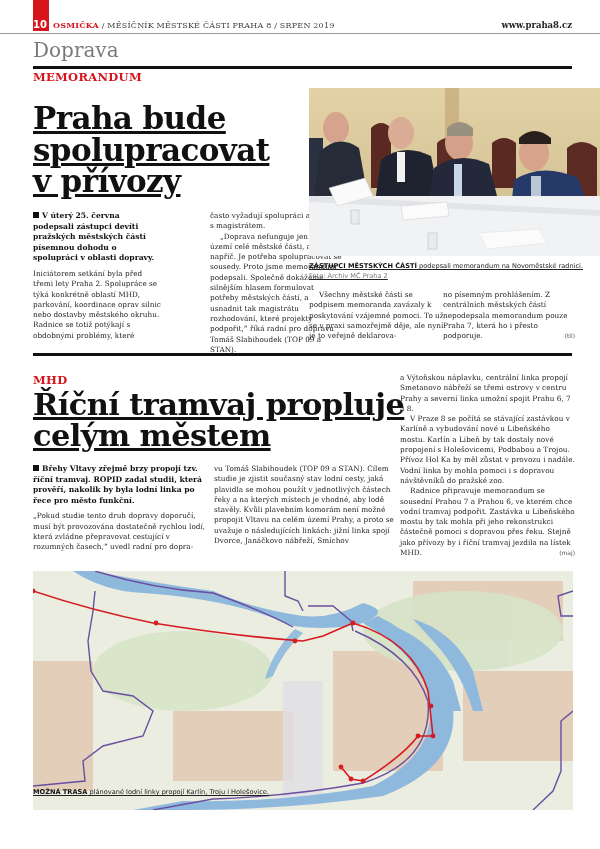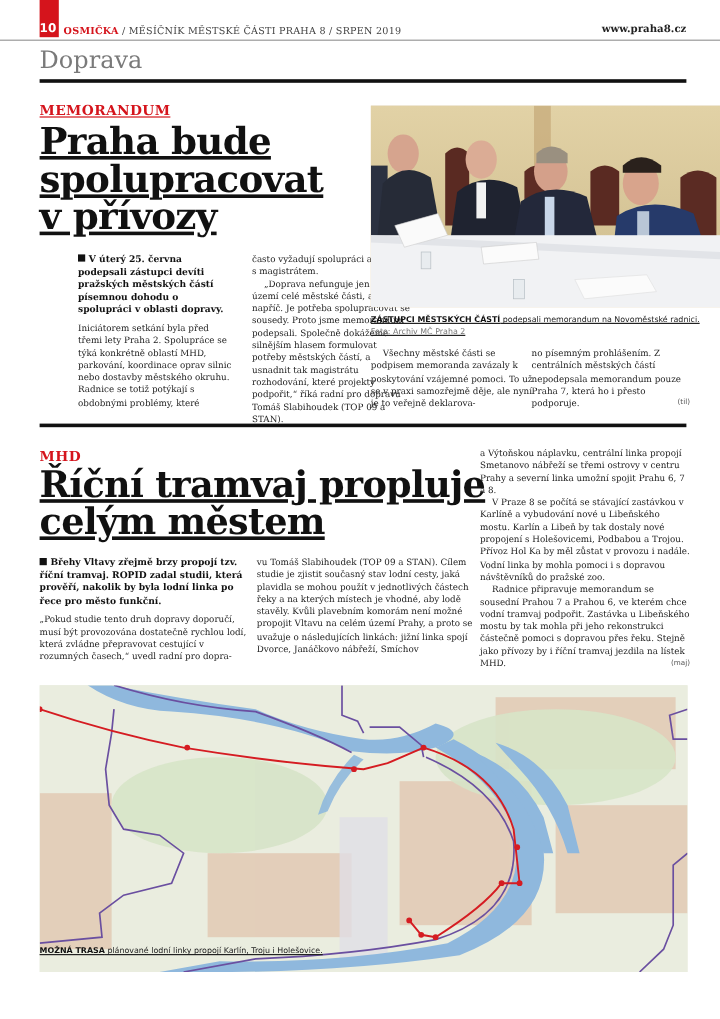--- a/index.html
+++ b/index.html
@@ -39,28 +39,28 @@
 <body>
 
 <div class="page-tab"></div>
 <div class="page-num">10</div>
 <div class="masthead"><span class="brand">OSMIČKA</span><span> / MĚSÍČNÍK MĚSTSKÉ ČÁSTI PRAHA 8 / SRPEN 2019</span></div>
 <div class="site">www.praha8.cz</div>
 <div class="rule-thin"></div>
 <div class="section-title">Doprava</div>
 <div class="rule-thick" style="top:66px;"></div>
 
-<div class="kicker" style="left:33px; top:85px;text-decoration:underline;">MEMORANDUM</div>
+<div class="kicker" style="left:33px; top:70px;">MEMORANDUM</div>
 <div class="headline" style="left:33px; top:103px; font-size:31px;">
   <div>Praha bude</div>
   <div>spolupracovat</div>
   <div>v přívozy</div>
 </div>
 
-<div class="col" style="left:33px; top:211px; width:130px;margin-left:32px;">
+<div class="col" style="left:33px; top:211px; width:130px;">
   <p class="lead"><span class="sq"></span><span>V úterý 25. června podepsali zástupci devíti pražských městských částí písemnou dohodu o spolupráci v oblasti dopravy.</span></p>
   <p>Iniciátorem setkání byla před třemi lety Praha 2. Spolupráce se týká konkrétně oblastí MHD, parkování, koordinace oprav silnic nebo dostavby městského okruhu. Radnice se totiž potýkají s obdobnými problémy, které</p>
 </div>
 
 <div class="col" style="left:168px; top:211px; width:133px;margin-left:42px;">
   <p>často vyžadují spolupráci a jednání s magistrátem.</p>
   <p class="indent">„Doprava nefunguje jen na území celé městské části, ale napříč. Je potřeba spolupracovat se sousedy. Proto jsme memorandum podepsali. Společně dokážeme silnějším hlasem formulovat potřeby městských částí, a usnadnit tak magistrátu rozhodování, které projekty podpořit,“ říká radní pro dopravu Tomáš Slabihoudek (TOP 09 a STAN).</p>
 </div>
 
 <div class="photo">

